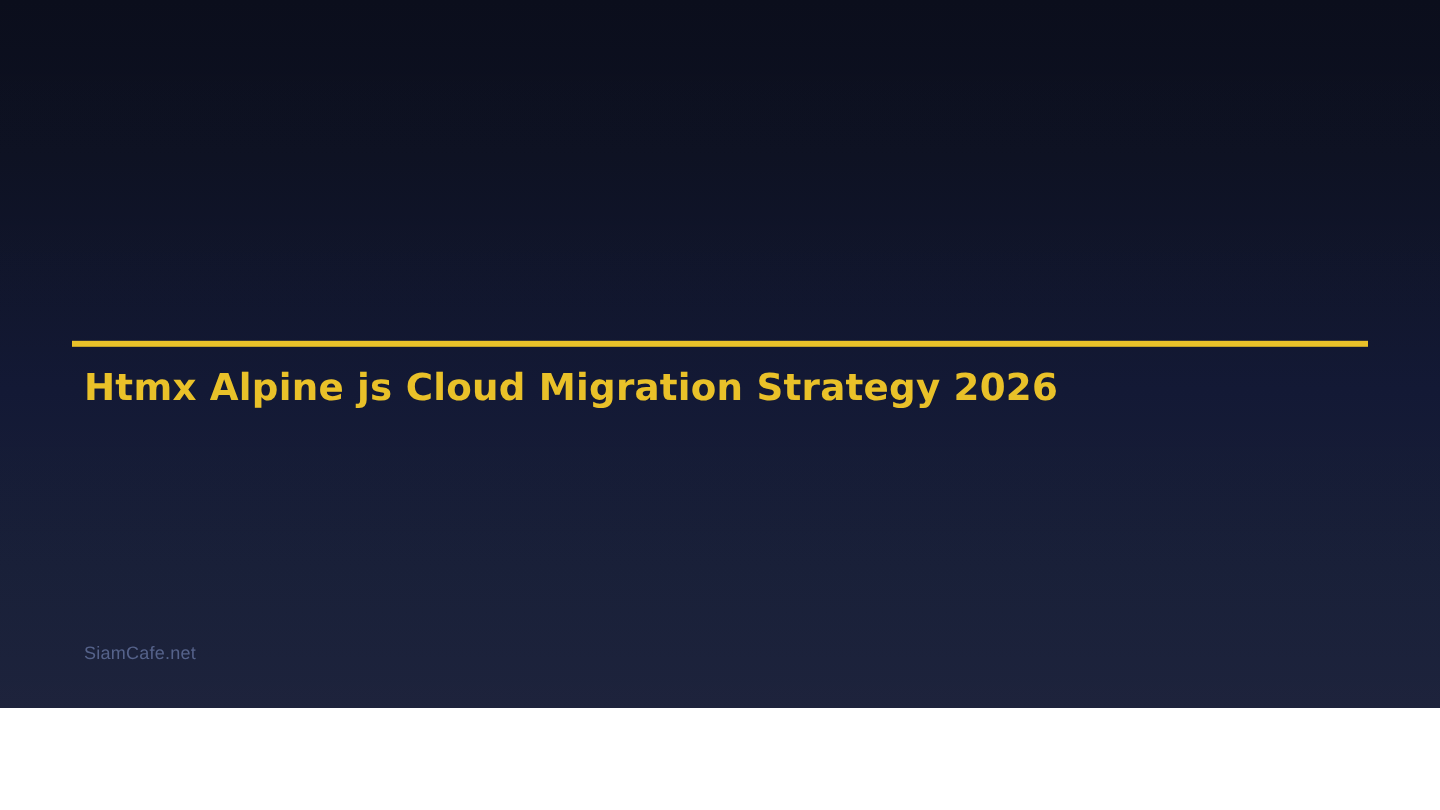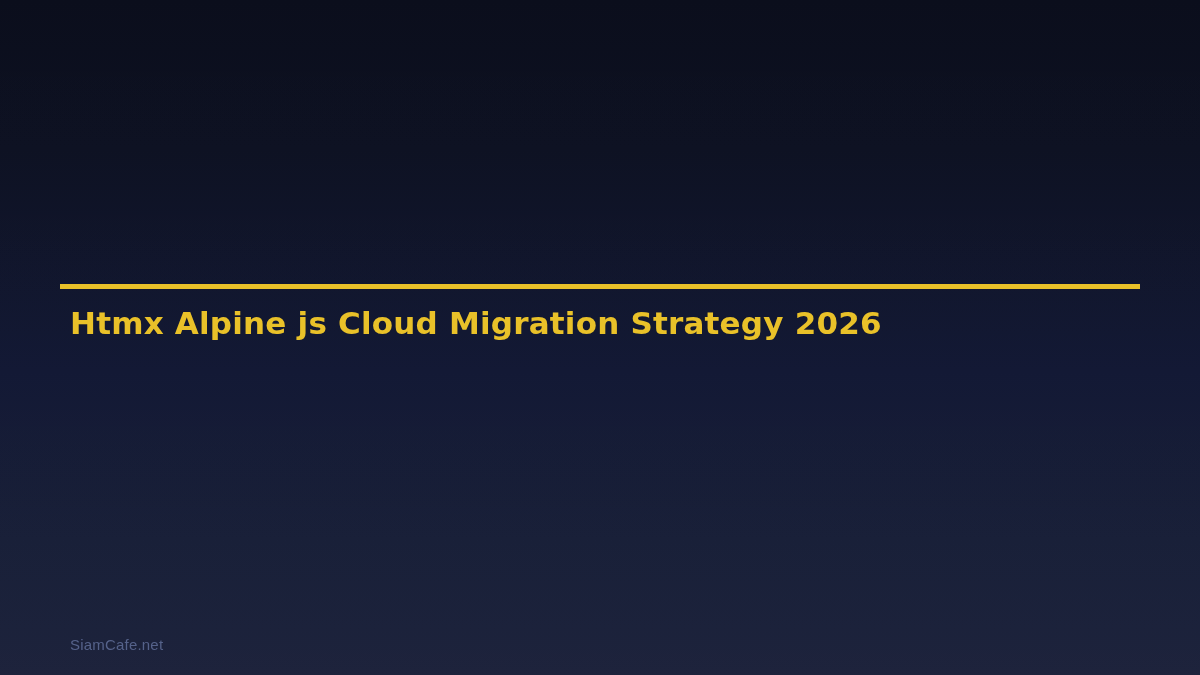--- a/index.html
+++ b/index.html
@@ -9,21 +9,21 @@
   body {
     width: 1200px;
     height: 675px;
     overflow: hidden;
     font-family: "DejaVu Sans", sans-serif;
   }
 
   .slide {
     position: relative;
     width: 1200px;
-    height: 675px;
+    height: 590px;
     box-sizing: border-box;
     background: linear-gradient(180deg,
         #0b0e1c 0%,
         #0d1122 22%,
         #111733 55%,
         #161d36 80%,
         #1a2039 100%);
     overflow: hidden;
   }
 
@@ -63,21 +63,21 @@
     font-size: 31px;
     line-height: 1.15;
     letter-spacing: 0.2px;
     color: #e9c129;
     white-space: nowrap;
   }
 
   .footer {
     position: absolute;
     left: 70px;
-    bottom: 21px;
+    bottom: 37px;
   }
 
   .footer-brand {
     font-family: "Liberation Sans", sans-serif;
     font-size: 15px;
     font-weight: normal;
     letter-spacing: 0.2px;
     color: #55628a;
   }
 </style>

